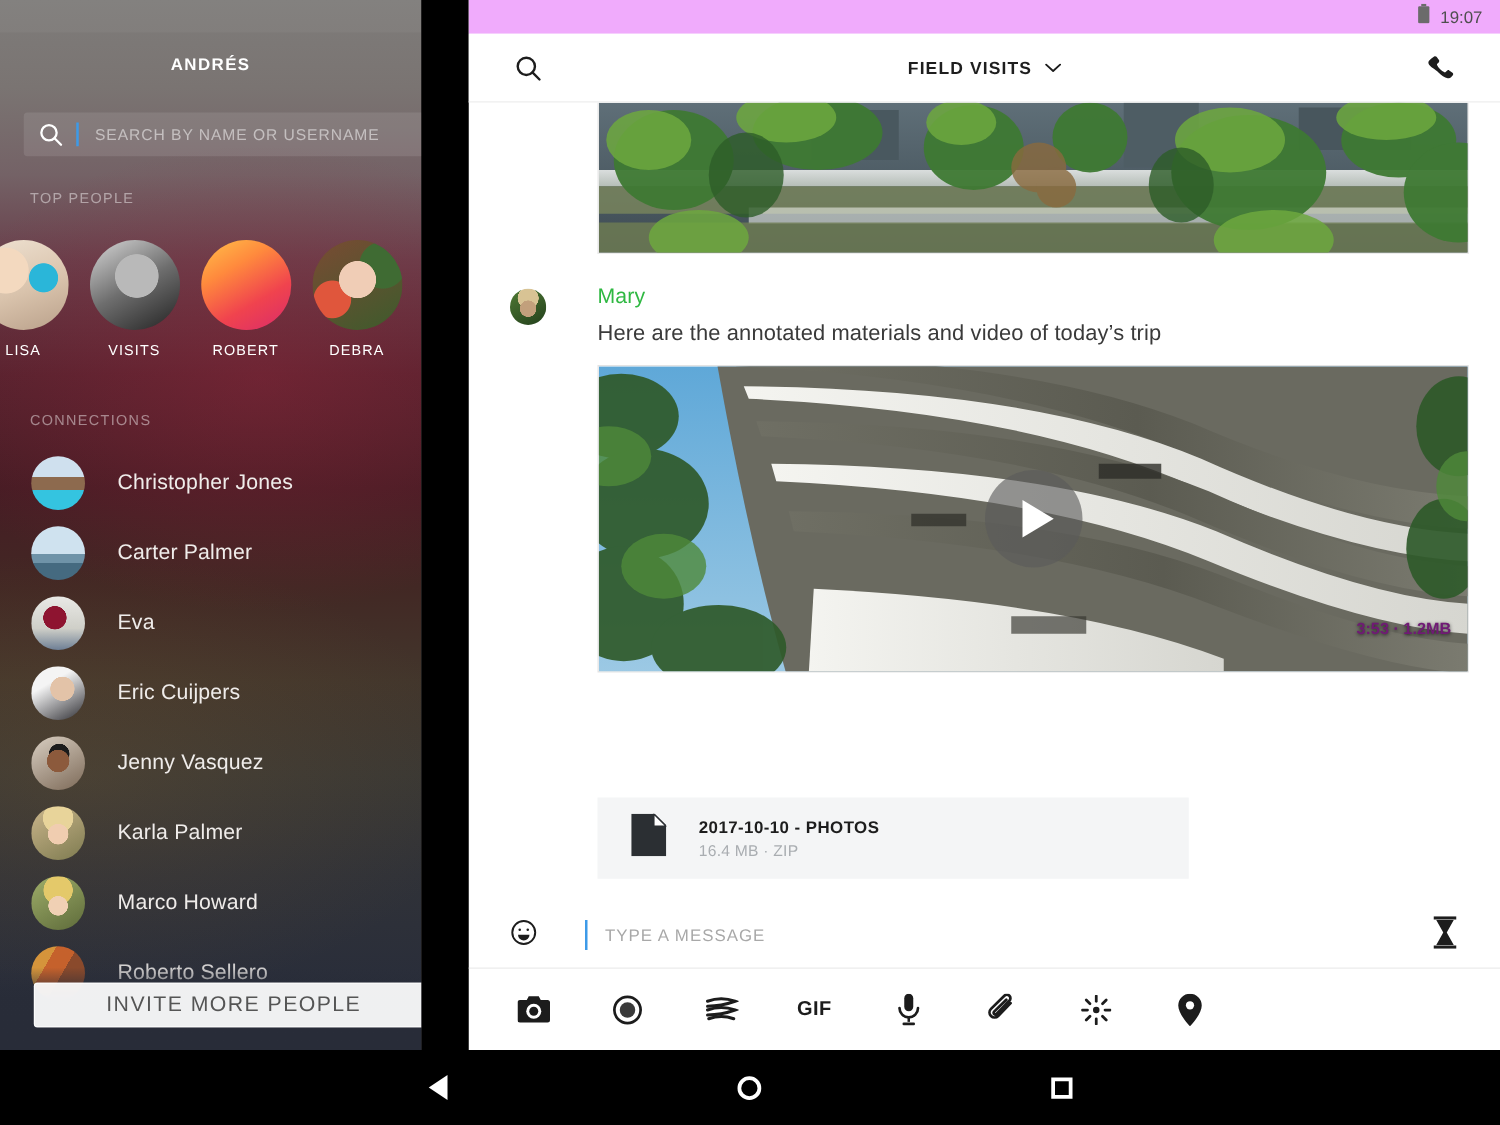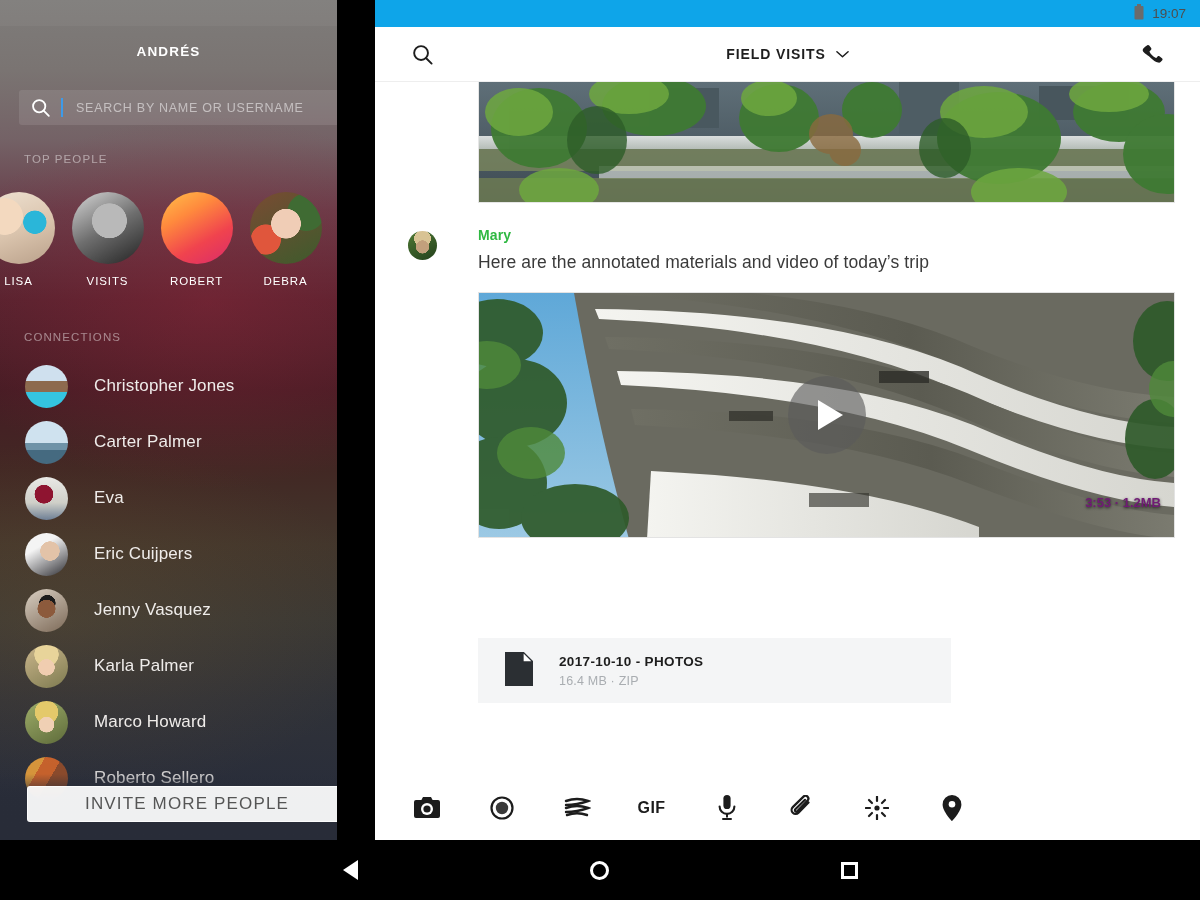--- a/index.html
+++ b/index.html
@@ -67,42 +67,42 @@
 
   .invite-wrap{ position:absolute; left:0; bottom:0; width:375px; height:66px;
     background:linear-gradient(to bottom, rgba(40,44,56,.0), rgba(40,44,56,.92) 38%, rgba(40,44,56,1)); }
   .invite{ position:absolute; left:27px; top:12px; width:320px; height:36px;
     border:1px solid rgba(255,255,255,.82); border-radius:3px; background:rgba(255,255,255,.93);
     color:#555; font-size:17px; letter-spacing:1.15px;
     display:flex; align-items:center; justify-content:center; }
 
   
   #pane{ position:absolute; left:375px; top:0; width:825px; height:840px; background:#fff; }
-  .statusbar{ height:27px; background:#0ea5e9; display:flex; align-items:center;
+  .statusbar{ height:27px; background:#f0abfc; display:flex; align-items:center;
     justify-content:flex-end; padding-right:14px; gap:8px; }
   .statusbar .time{ color:#4e4e4e; font-size:13.5px; }
 
   .chathead{ height:55px; background:#fff; display:flex; align-items:center;
     position:relative; border-bottom:1px solid #eee; }
   .chathead .left{ position:absolute; left:36px; display:flex; align-items:center; }
   .chathead .right{ position:absolute; right:36px; display:flex; align-items:center; }
   .chathead .title{ width:100%; text-align:center; font-size:14px; font-weight:bold;
     color:#1e1e1e; letter-spacing:.9px; display:flex; align-items:center;
     justify-content:center; gap:10px; }
 
   .thread{ position:absolute; top:82px; left:0; width:825px; height:640px; overflow:hidden; }
 
   .photo-top{ position:absolute; left:103px; top:0; width:697px; height:121px;
     border:1px solid #e6e6e6; border-top:none; overflow:hidden; }
 
   .msg{ position:absolute; left:33px; top:145px; width:770px; display:flex; }
   .msg .av{ width:29px; height:29px; border-radius:50%; overflow:hidden; flex:none;
     margin-top:4px; position:relative; }
   .msg .body{ margin-left:41px; }
-  .msg .sender{ color:#2fb842; font-size:14px; font-weight:bold; letter-spacing:.1px; }
+  .msg .sender{ color:#2fb842; font-size:17px; font-weight:normal; letter-spacing:.1px; }
   .msg .text{ margin-top:9px; color:#3a3a3a; font-size:17.5px; letter-spacing:.1px; }
 
   .video{ position:absolute; left:103px; top:210px; width:697px; height:246px;
     border:1px solid #e3e3e3; overflow:hidden; }
   .playbtn{ position:absolute; left:50%; top:50%; transform:translate(-50%,-50%);
     width:78px; height:78px; border-radius:50%; background:rgba(90,90,90,.62);
     display:flex; align-items:center; justify-content:center; }
   .playtri{ width:0; height:0; border-left:25px solid #fff;
     border-top:15px solid transparent; border-bottom:15px solid transparent;
     margin-left:7px; }
@@ -426,20 +426,39 @@
             <path d="M18 0 L28 10 H18 Z" fill="none" stroke="#2b2f33" stroke-width="1.3"></path>
           </svg>
         </span>
         <div class="fi">
           <div class="fn">2017-10-10 - PHOTOS</div>
           <div class="fm">16.4 MB · ZIP</div>
         </div>
       </div>
     </div>
 
+    <div class="composer">
+      <span class="emoji">
+        <svg width="22" height="22" viewBox="0 0 24 24" fill="none" stroke="#1d1d1d" stroke-width="1.7">
+          <circle cx="12" cy="12" r="10"></circle>
+          <circle cx="8.5" cy="9.5" r="1.1" fill="#1d1d1d" stroke="none"></circle>
+          <circle cx="15.5" cy="9.5" r="1.1" fill="#1d1d1d" stroke="none"></circle>
+          <path d="M7 14 h10 a5 5 0 0 1 -10 0 z" fill="#1d1d1d" stroke="none"></path>
+        </svg>
+      </span>
+      <span class="cur"></span>
+      <span class="ph">TYPE A MESSAGE</span>
+      <span class="timer">
+        <svg width="20" height="26" viewBox="0 0 20 26" fill="#1d1d1d">
+          <rect x="1" y="0" width="18" height="2.6"></rect>
+          <rect x="1" y="23.4" width="18" height="2.6"></rect>
+          <path d="M3 3 H17 L11.4 13 L17 23 H3 L8.6 13 Z"></path>
+        </svg>
+      </span>
+    </div>
 
     <div class="toolbar">
       <div style="width:14px"></div>
       <div class="tool">
         <svg width="26" height="24" viewBox="0 0 26 24" fill="#1c1c1c">
           <path d="M9 1 h8 l1.6 3 H24 a2 2 0 0 1 2 2 v14 a2 2 0 0 1 -2 2 H2 a2 2 0 0 1 -2 -2 V6 a2 2 0 0 1 2 -2 h5.4 z"></path>
           <circle cx="13" cy="13" r="6" fill="#fff"></circle>
             <circle cx="13" cy="13" r="3.6" fill="#1c1c1c"></circle>
         </svg>
       </div>

